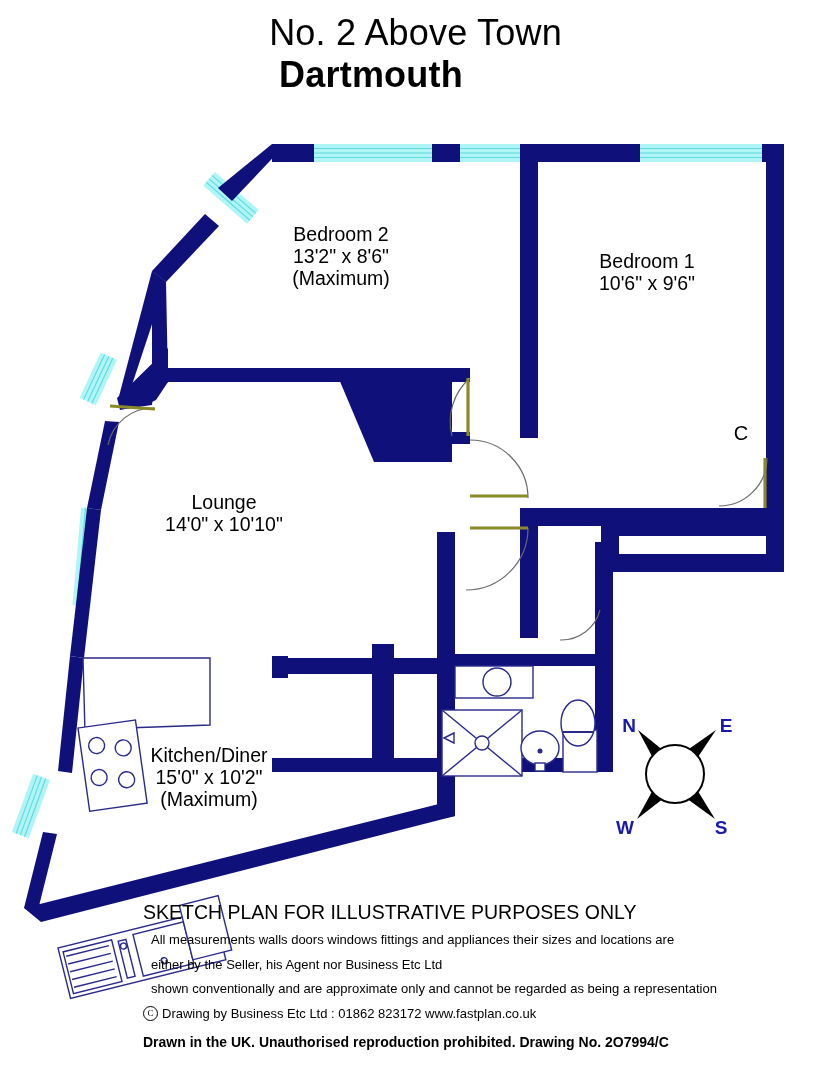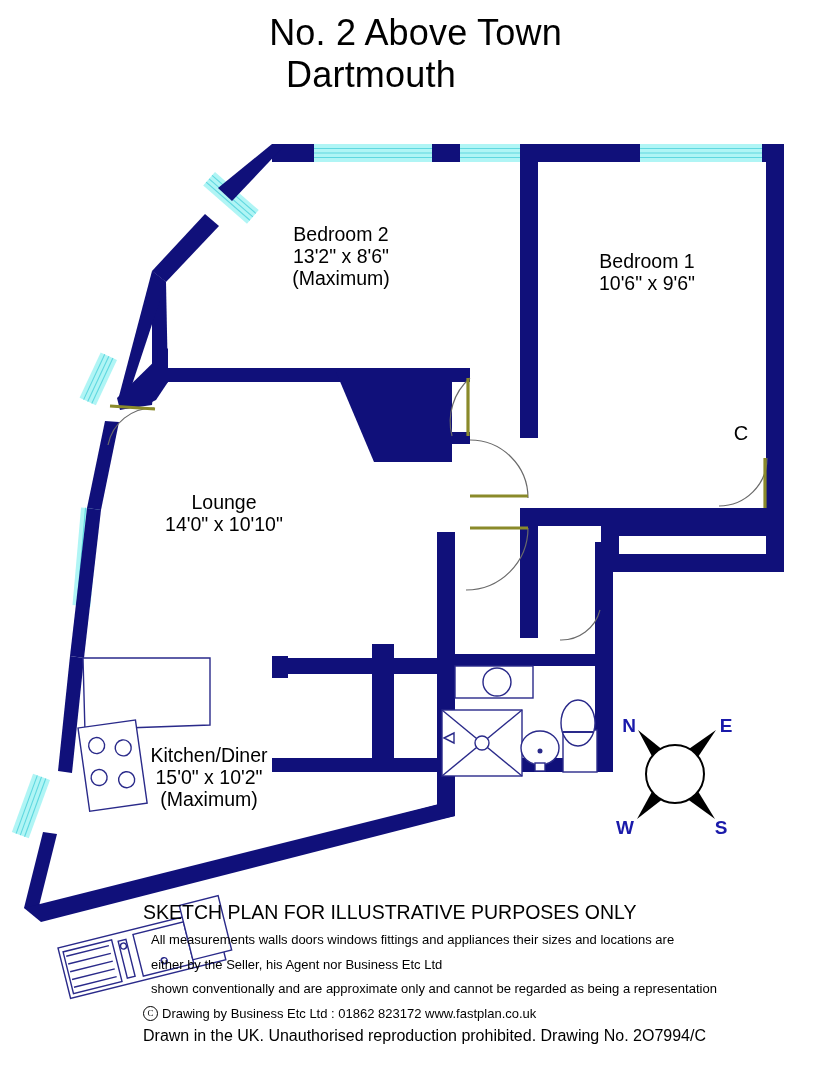--- a/index.html
+++ b/index.html
@@ -31,21 +31,21 @@
     pointer-events: none;
   }
   .title-line {
     font-size: 36px;
     line-height: 42px;
     letter-spacing: 0.2px;
     color: #000;
     white-space: pre;
   }
   .title-line.l1 { padding-left: 8px; }
-  .title-line.l2 { padding-right: 81px; }
+  .title-line.l2 { padding-right: 81px; font-weight: bold; }
 
   .footer-block {
     position: absolute;
     left: 143px;
     top: 900px;
     width: 600px;
   }
   .footer-head {
     font-size: 19.5px;
     line-height: 24px;
@@ -72,23 +72,24 @@
     width: 13px;
     height: 13px;
     border: 1px solid #000;
     border-radius: 50%;
     font-size: 9px;
     line-height: 12px;
     text-align: center;
     font-family: "Liberation Serif", serif;
   }
   .footer-drawn {
-    font-size: 16px;
+    font-size: 14px;
     line-height: 16.5px;
-    margin-top: 6px;
+    margin-top: 12px;
+    font-weight: bold;
   }
 
   svg text { font-family: "Liberation Sans", sans-serif; }
   .room-label {
     font-size: 19.5px;
     fill: #000;
   }
   .compass-letter {
     font-size: 19px;
     fill: #1a1aaa;

